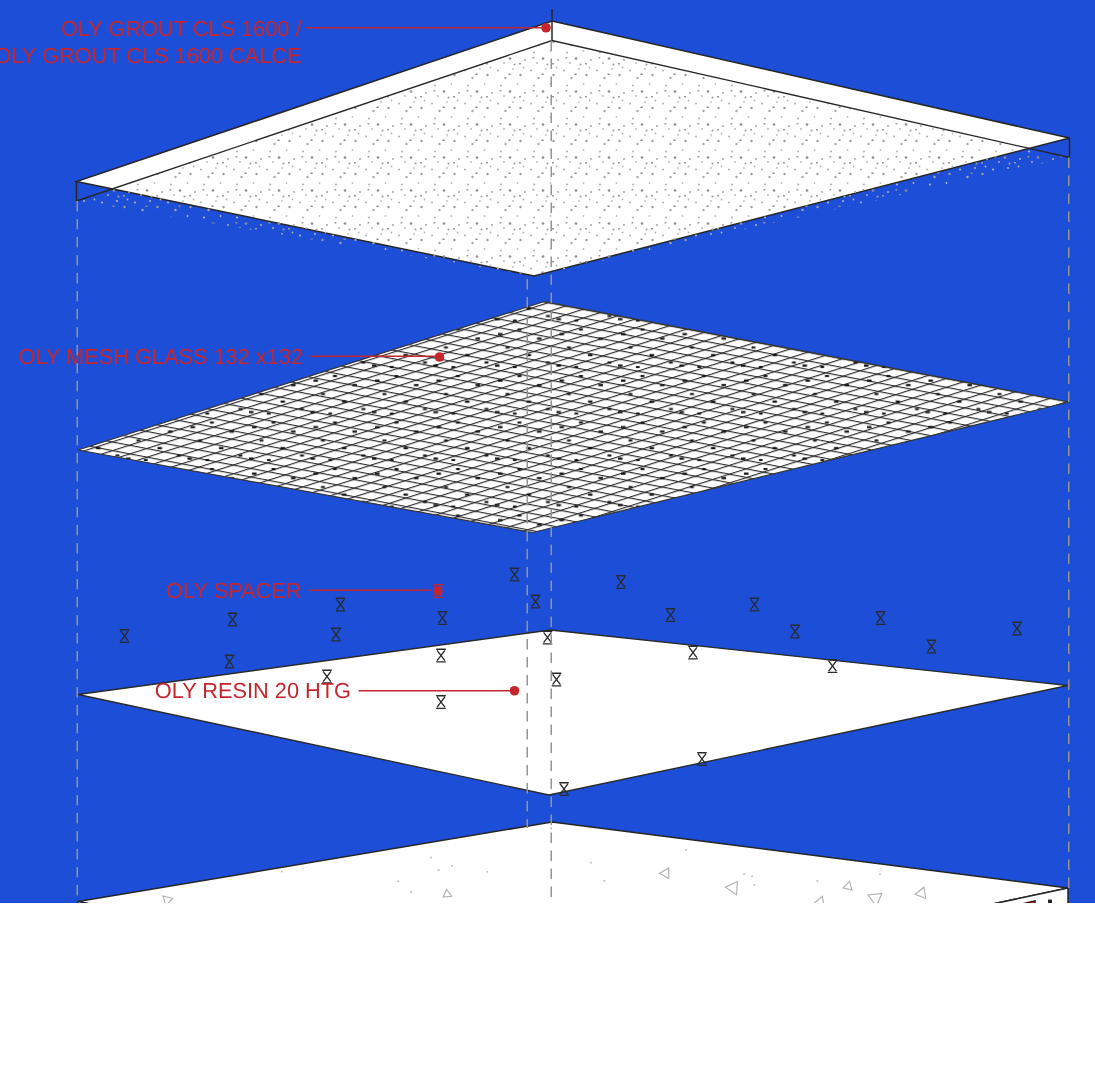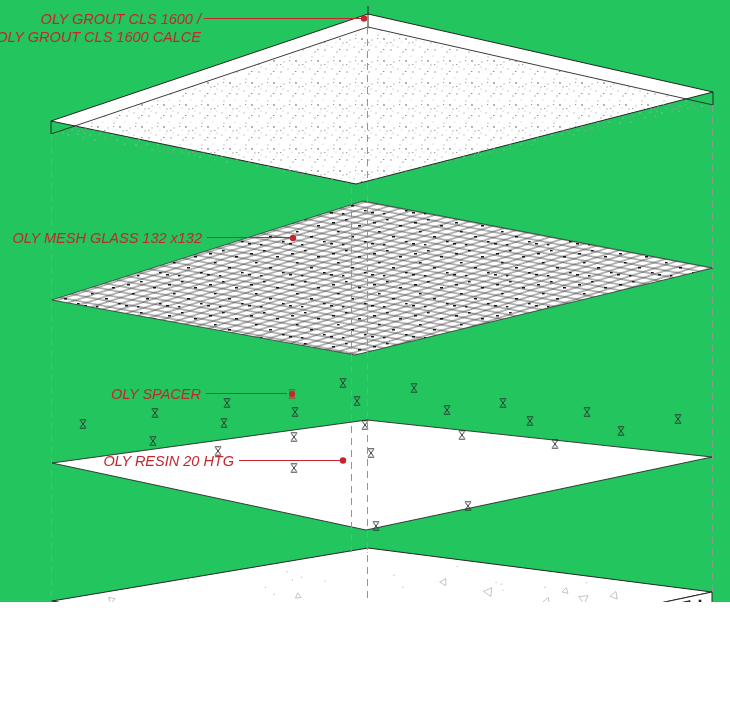--- a/index.html
+++ b/index.html
@@ -1,17 +1,17 @@
 <!DOCTYPE html>
 <html><head>
 <meta charset="utf-8">
 <style>
   html,body{margin:0;padding:0;background:#ffffff;}
-  .stage{position:relative;width:730px;height:602px;background:#22c55e;overflow:hidden;
-         font-family:"Liberation Sans",sans-serif;font-style:italic;}
+  .stage{position:relative;width:730px;height:602px;background:#1d4ed8;overflow:hidden;
+         font-family:"Liberation Sans",sans-serif;}
   svg{display:block;}
   text.ann{font-family:"Liberation Sans",sans-serif;font-size:14.5px;letter-spacing:0px;}
 </style>
 </head>
 <body>
 
 <div class="stage">
 <svg id="fig" width="730" height="721" viewBox="0 0 730 721">
   <defs>
     <pattern id="stipple" width="22" height="22" patternUnits="userSpaceOnUse">

